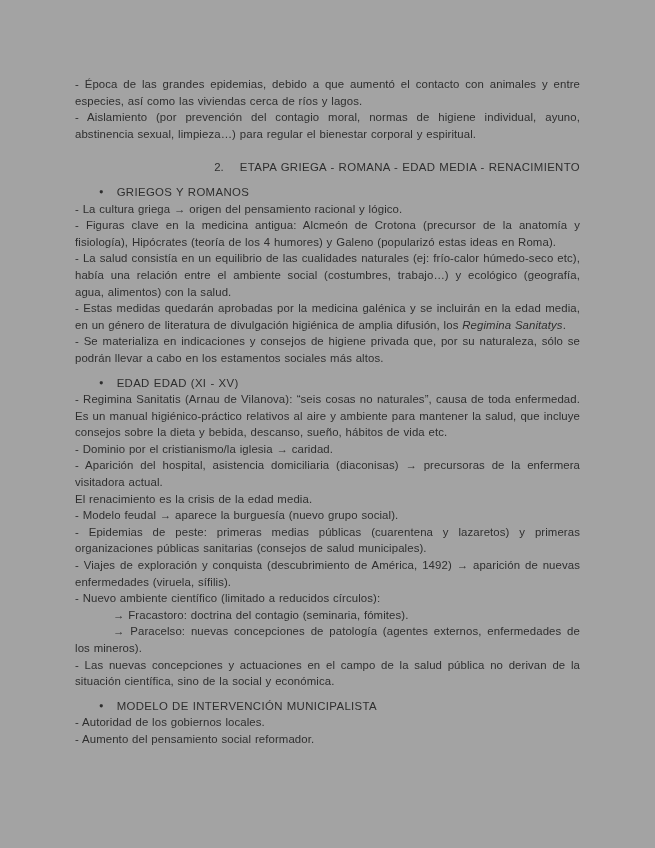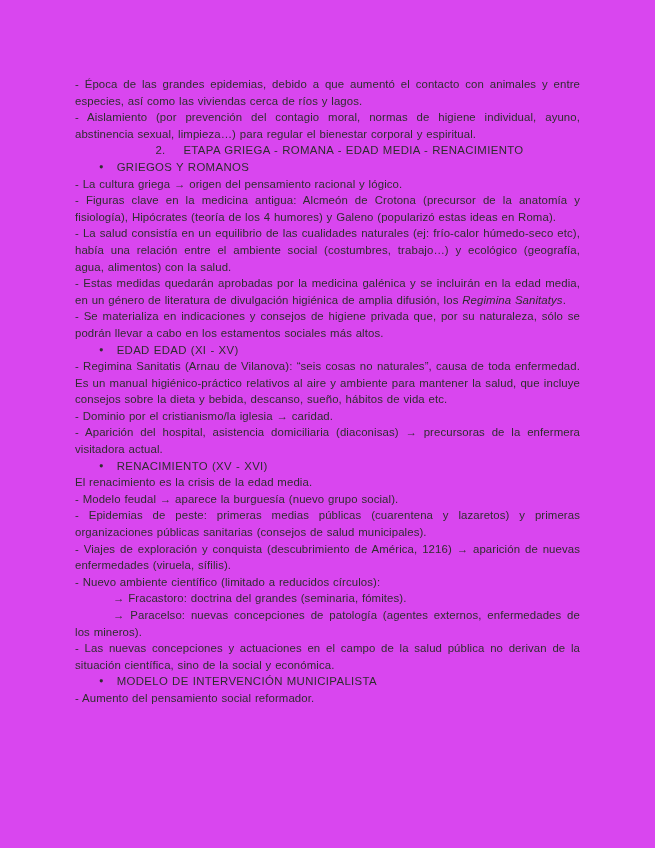--- a/index.html
+++ b/index.html
@@ -5,51 +5,53 @@
   html, body {
     margin: 0;
     padding: 0;
     background: #ffffff;
   }
   .page {
     position: relative;
     width: 655px;
     height: 848px;
     box-sizing: border-box;
-    background: #d946ef;
+    background: #a3a3a3;
     padding: 76px 75px 0 75px;
     font-family: "Liberation Sans", "DejaVu Sans", sans-serif;
     font-size: 11.4px;
     line-height: 16.6px;
     color: #2e2e2e;
     overflow: hidden;
   }
   .para {
     margin: 0;
     word-spacing: 0.5px;
     letter-spacing: 0.1px;
   }
   .dash, .plain {
     text-align: justify;
   }
   .heading {
+    margin-top: 17px;
     padding-left: 22px;
-    text-align: center;
+    text-align: right;
   }
   .sec-num {
     display: inline-block;
     min-width: 14px;
     margin-right: 16px;
   }
   .sec-title, .bullet-label {
     letter-spacing: 0.35px;
   }
   .bullet {
     padding-left: 24px;
     text-align: left;
+    margin-top: 8px;
   }
   .bullet-marker {
     display: inline-block;
     font-size: 7.5px;
     vertical-align: 2px;
     margin-right: 13px;
   }
   .arrow {
     text-indent: 38px;
     text-align: justify;
@@ -69,25 +71,25 @@
       <p class="para bullet"><span class="bullet-marker">●</span><span class="bullet-label">GRIEGOS Y ROMANOS</span></p>
       <p class="para dash">- La cultura griega → origen del pensamiento racional y lógico.</p>
       <p class="para dash">- Figuras clave en la medicina antigua: Alcmeón de Crotona (precursor de la anatomía y fisiología), Hipócrates (teoría de los 4 humores) y Galeno (popularizó estas ideas en Roma).</p>
       <p class="para dash">- La salud consistía en un equilibrio de las cualidades naturales (ej: frío-calor húmedo-seco etc), había una relación entre el ambiente social (costumbres, trabajo…) y ecológico (geografía, agua, alimentos) con la salud.</p>
       <p class="para dash"><span>- Estas medidas quedarán aprobadas por la medicina galénica y se incluirán en la edad media, en un género de literatura de divulgación higiénica de amplia difusión, los </span><span class="italic">Regimina Sanitatys</span><span>.</span></p>
       <p class="para dash">- Se materializa en indicaciones y consejos de higiene privada que, por su naturaleza, sólo se podrán llevar a cabo en los estamentos sociales más altos.</p>
       <p class="para bullet"><span class="bullet-marker">●</span><span class="bullet-label">EDAD EDAD (XI - XV)</span></p>
       <p class="para dash">- Regimina Sanitatis (Arnau de Vilanova): “seis cosas no naturales”, causa de toda enfermedad. Es un manual higiénico-práctico relativos al aire y ambiente para mantener la salud, que incluye consejos sobre la dieta y bebida, descanso, sueño, hábitos de vida etc.</p>
       <p class="para dash">- Dominio por el cristianismo/la iglesia → caridad.</p>
       <p class="para dash">- Aparición del hospital, asistencia domiciliaria (diaconisas) → precursoras de la enfermera visitadora actual.</p>
-      <p class="para bullet"><span class="bullet-marker">●</span><span class="bullet-label">RENACIMIENTO (XV - XVI)</span></p>
       <p class="para plain">El renacimiento es la crisis de la edad media.</p>
       <p class="para dash">- Modelo feudal → aparece la burguesía (nuevo grupo social).</p>
       <p class="para dash">- Epidemias de peste: primeras medias públicas (cuarentena y lazaretos) y primeras organizaciones públicas sanitarias (consejos de salud municipales).</p>
-      <p class="para dash">- Viajes de exploración y conquista (descubrimiento de América, 1216) → aparición de nuevas enfermedades (viruela, sífilis).</p>
+      <p class="para dash">- Viajes de exploración y conquista (descubrimiento de América, 1492) → aparición de nuevas enfermedades (viruela, sífilis).</p>
       <p class="para dash">- Nuevo ambiente científico (limitado a reducidos círculos):</p>
-      <p class="para arrow">→ Fracastoro: doctrina del grandes (seminaria, fómites).</p>
+      <p class="para arrow">→ Fracastoro: doctrina del contagio (seminaria, fómites).</p>
       <p class="para arrow">→ Paracelso: nuevas concepciones de patología (agentes externos, enfermedades de los mineros).</p>
       <p class="para dash">- Las nuevas concepciones y actuaciones en el campo de la salud pública no derivan de la situación científica, sino de la social y económica.</p>
       <p class="para bullet"><span class="bullet-marker">●</span><span class="bullet-label">MODELO DE INTERVENCIÓN MUNICIPALISTA</span></p>
+      <p class="para dash">- Autoridad de los gobiernos locales.</p>
       <p class="para dash">- Aumento del pensamiento social reformador.</p>
     </div>
 </div>
 
 </body></html>

